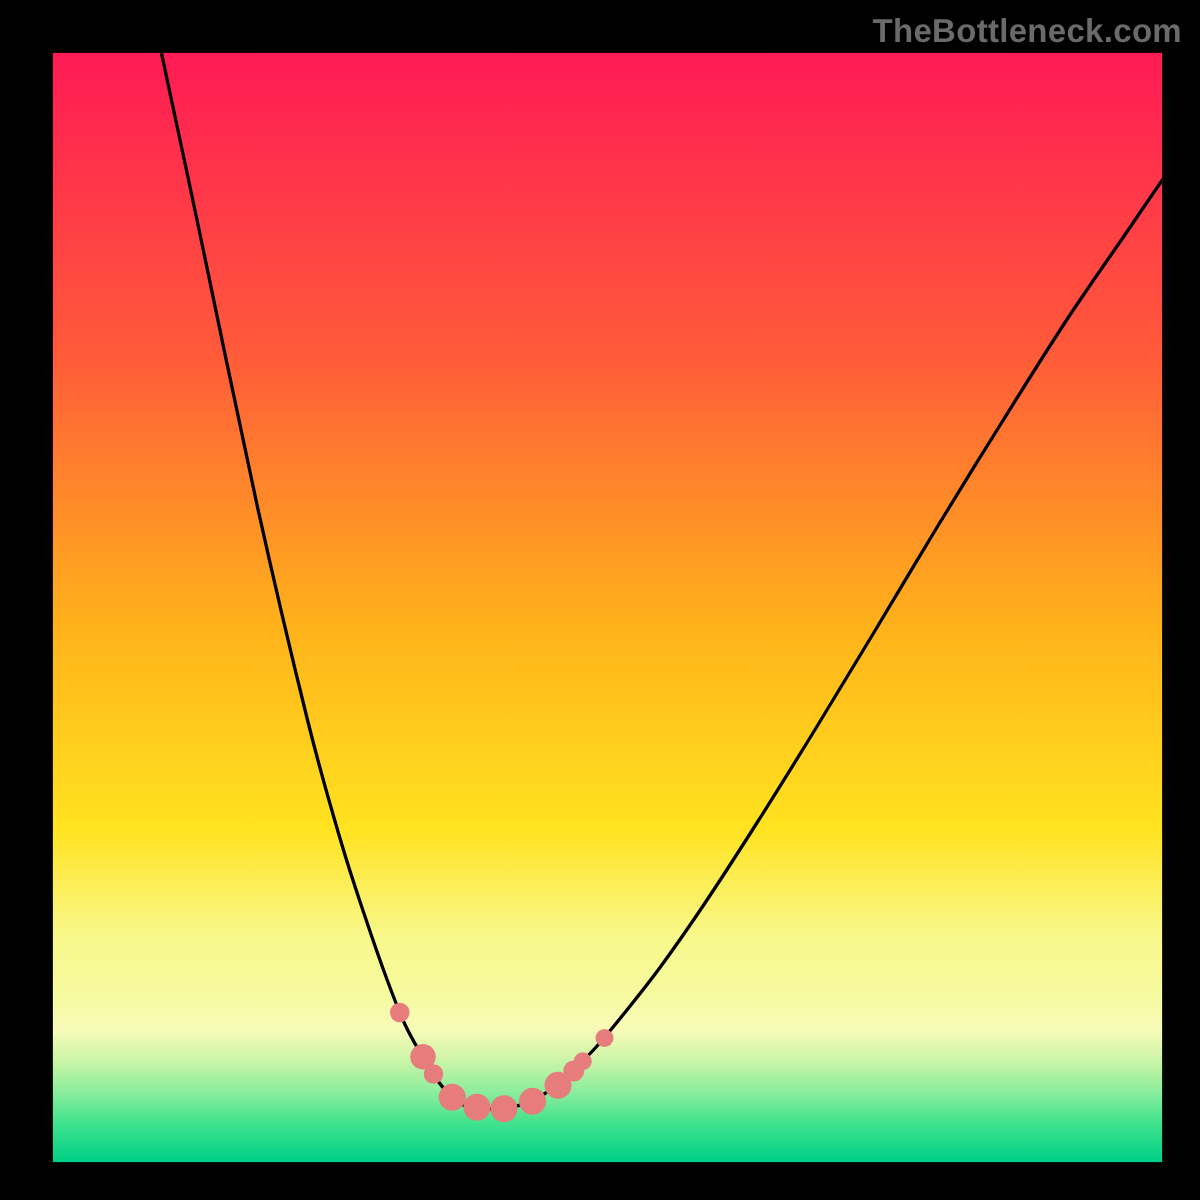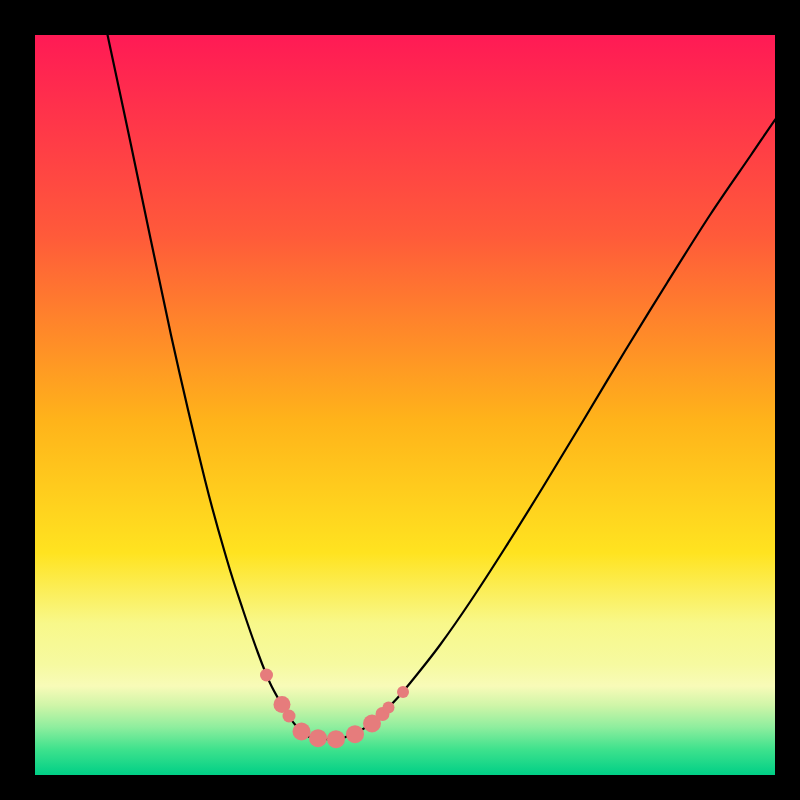--- a/index.html
+++ b/index.html
@@ -36,20 +36,21 @@
     color: #6a6a6a;
     letter-spacing: 0.2px;
     z-index: 50;
   }
   svg { display: block; }
 </style>
 </head>
 <body>
 
 <div class="frame">
+  <div class="watermark">TheBottleneck.com</div>
   <div class="plot">
     <svg id="chart-svg" width="740" height="740" viewBox="0 0 740 740">
       <defs>
         <linearGradient id="bg-grad" x1="0" y1="0" x2="0" y2="1">
             <stop offset="0%" stop-color="#ff1a55"></stop>
             <stop offset="27%" stop-color="#ff5a3a"></stop>
             <stop offset="52%" stop-color="#ffb31a"></stop>
             <stop offset="70%" stop-color="#ffe320"></stop>
             <stop offset="79.5%" stop-color="#f8f88a"></stop>
             <stop offset="85%" stop-color="#f6faa0"></stop>

